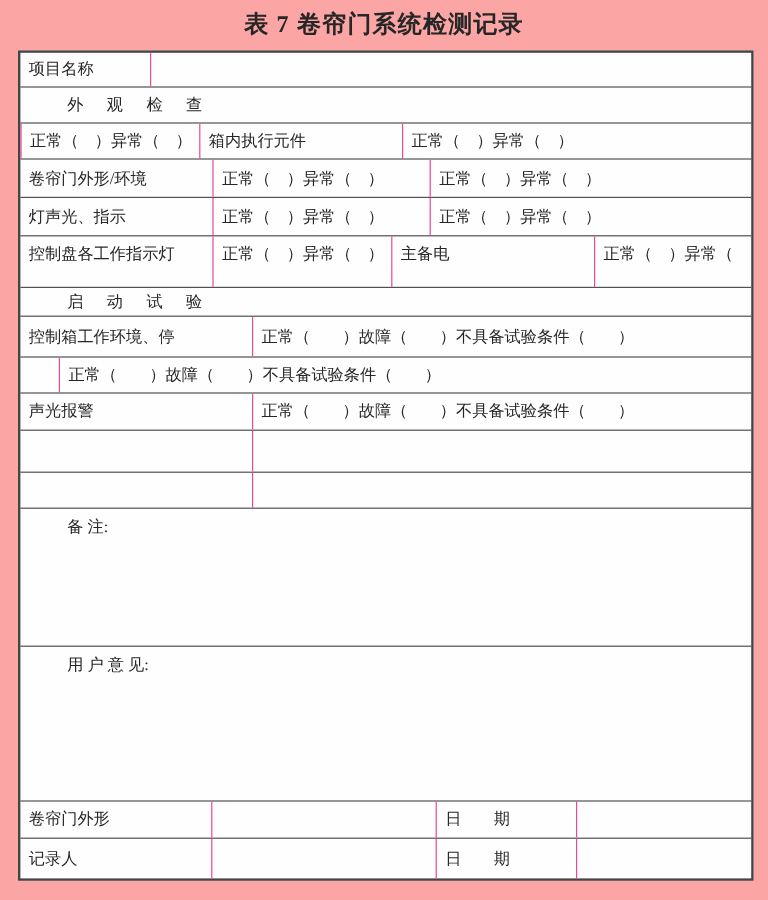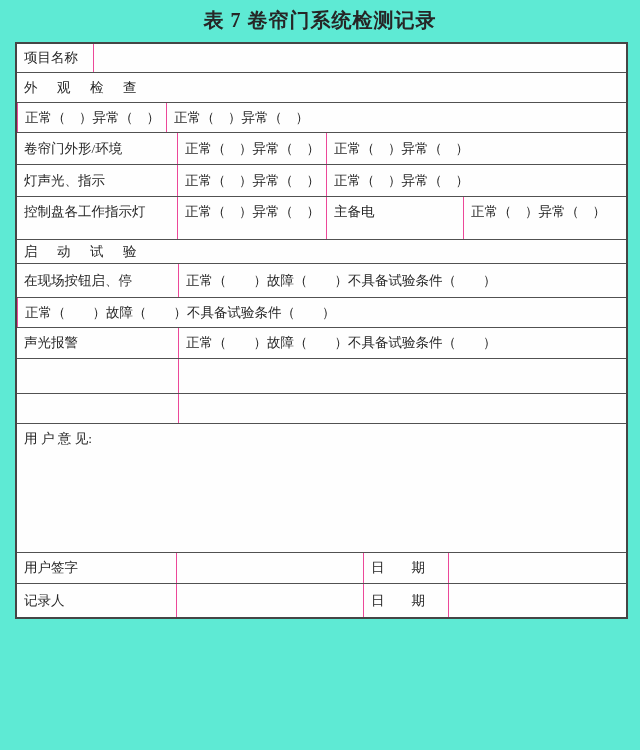--- a/index.html
+++ b/index.html
@@ -1,27 +1,27 @@
 <!DOCTYPE html>
 <html><head>
 <meta charset="utf-8">
 <style>
   html,body{margin:0;padding:0;background:#fff;}
-  .page{position:relative;width:640px;height:750px;background:#5eead4;
+  .page{position:relative;width:640px;height:750px;background:#fca5a5;
         font-family:"Liberation Serif","DejaVu Serif",serif;color:#262626;overflow:hidden;}
   .title{position:absolute;top:7px;left:0;width:100%;text-align:center;
          font-size:20px;font-weight:bold;letter-spacing:1px;}
   .tbl{position:absolute;left:15px;top:42px;width:613px;border:2px solid #454545;
        box-sizing:border-box;background:#fefefe;}
   .row{display:flex;border-top:1px solid #515151;box-sizing:border-box;}
   .row.first{border-top:none;}
   .cell{box-sizing:border-box;border-left:1px solid #ec4899;padding:0 4px 0 7px;
         display:flex;align-items:center;font-size:13.5px;white-space:nowrap;overflow:hidden;}
   .cell.nb{border-left:none;}
-  .fill{flex:1;}
+  .fill{flex:1;margin-left:32px;}
   .hdr{letter-spacing:3px;}
   .topal{align-items:flex-start;padding-top:6px;}
   .h28{height:28px}.h30{height:30px}.h32{height:32px}.h43{height:43px}
   .h24{height:24px}.h34{height:34px}.h31{height:31px}.h35{height:35px}
   .h115{height:115px}.h129{height:129px}
   .w76{width:76px}.w160{width:160px}.w149{width:149px}.w137{width:137px}
   .w161{width:161px}.w159{width:159px}.w187{width:187px}.w85{width:85px}
 </style>
 </head>
 <body>
@@ -35,20 +35,21 @@
       <div class="cell nb w76">项目名称</div>
       <div class="cell fill"></div>
     </div>
 
     <div class="row h30">
       <div class="cell nb fill hdr">外　观　检　查</div>
     </div>
 
     <div class="row h30">
       <div class="cell w149">正常（　）异常（　）</div>
+      <div class="cell w137">箱内执行元件</div>
       <div class="cell fill">正常（　）异常（　）</div>
     </div>
     <div class="row h32">
       <div class="cell nb w160">卷帘门外形/环境</div>
       <div class="cell w149">正常（　）异常（　）</div>
       <div class="cell fill">正常（　）异常（　）</div>
     </div>
     <div class="row h32">
       <div class="cell nb w160">灯声光、指示</div>
       <div class="cell w149">正常（　）异常（　）</div>
@@ -59,48 +60,53 @@
       <div class="cell w149 topal">正常（　）异常（　）</div>
       <div class="cell w137 topal">主备电</div>
       <div class="cell fill topal">正常（　）异常（　）</div>
     </div>
 
     <div class="row h24">
       <div class="cell nb fill hdr">启　动　试　验</div>
     </div>
 
     <div class="row h34">
-      <div class="cell nb w161">在现场按钮启、停</div>
+      <div class="cell nb w161">控制箱工作环境、停</div>
       <div class="cell fill">正常（　　）故障（　　）不具备试验条件（　　）</div>
     </div>
     <div class="row h30">
       <div class="cell fill">正常（　　）故障（　　）不具备试验条件（　　）</div>
     </div>
     <div class="row h31">
       <div class="cell nb w161">声光报警</div>
       <div class="cell fill">正常（　　）故障（　　）不具备试验条件（　　）</div>
     </div>
     <div class="row h35">
       <div class="cell nb w161"></div>
       <div class="cell fill"></div>
     </div>
     <div class="row h30">
       <div class="cell nb w161"></div>
       <div class="cell fill"></div>
     </div>
 
+    <div class="row h115">
+      <div class="cell nb fill topal">
+        <span>备 注:</span>
+      </div>
+    </div>
 
     <div class="row h129">
       <div class="cell nb fill topal">
         <span>用 户 意 见:</span>
       </div>
     </div>
 
     <div class="row h31">
-      <div class="cell nb w159">用户签字</div>
+      <div class="cell nb w159">卷帘门外形</div>
       <div class="cell w187"></div>
       <div class="cell w85">日　　期</div>
       <div class="cell fill"></div>
     </div>
     <div class="row h34">
       <div class="cell nb w159">记录人</div>
       <div class="cell w187"></div>
       <div class="cell w85">日　　期</div>
       <div class="cell fill"></div>
     </div>

